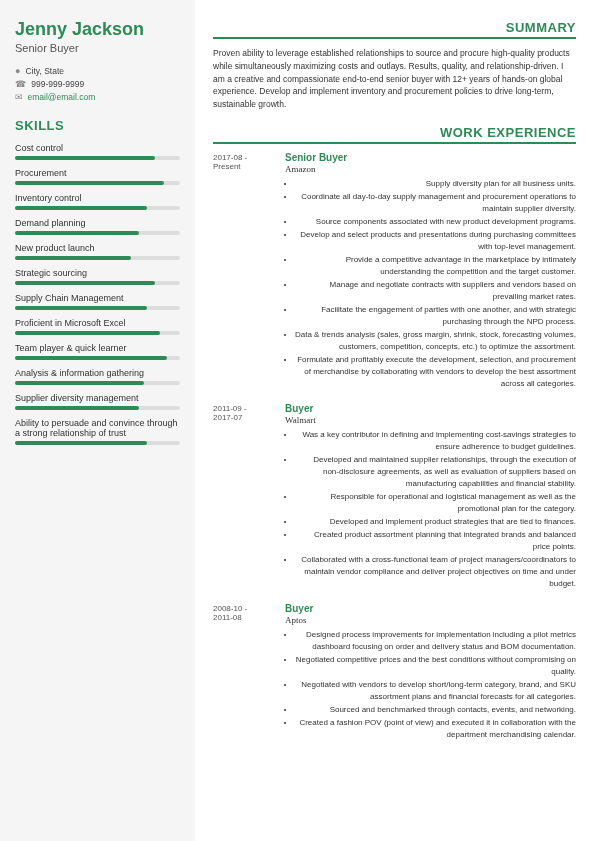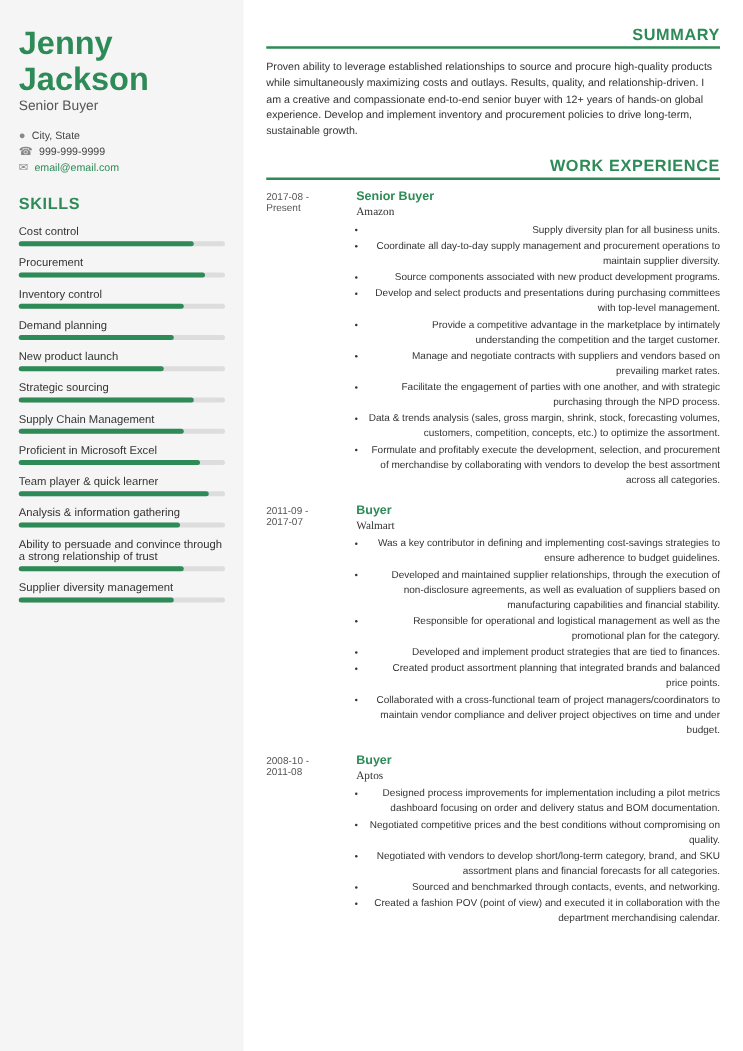--- a/index.html
+++ b/index.html
@@ -19,21 +19,21 @@
     }
     
     .sidebar {
       width: 195px;
       min-height: 841px;
       background: #f5f5f5;
       padding: 20px 15px 20px 15px;
       flex-shrink: 0;
     }
     .name {
-      font-size: 26px;
+      font-size: 18px;
       font-weight: bold;
       color: #2e8b57;
       line-height: 1.1;
       margin-bottom: 2px;
     }
     .title {
       font-size: 11px;
       color: #555;
       margin-bottom: 12px;
     }
@@ -226,29 +226,29 @@
         <div class="skill-bar-fill" style="width:92%"></div>
       </div>
     </div>
         <div class="skill-item">
       <span class="skill-label">Analysis &amp; information gathering</span>
       <div class="skill-bar-bg">
         <div class="skill-bar-fill" style="width:78%"></div>
       </div>
     </div>
         <div class="skill-item">
+      <span class="skill-label">Supplier diversity management</span>
+      <div class="skill-bar-bg">
+        <div class="skill-bar-fill" style="width:75%"></div>
+      </div>
+    </div>
+        <div class="skill-item">
       <span class="skill-label">Ability to persuade and convince through a strong relationship of trust</span>
       <div class="skill-bar-bg">
         <div class="skill-bar-fill" style="width:80%"></div>
-      </div>
-    </div>
-        <div class="skill-item">
-      <span class="skill-label">Supplier diversity management</span>
-      <div class="skill-bar-bg">
-        <div class="skill-bar-fill" style="width:75%"></div>
       </div>
     </div>
       </div>
   </div>
 
   <div class="main">
     <div class="main-section-title">SUMMARY</div>
     <p class="summary-text">Proven ability to leverage established relationships to source and procure high-quality products while simultaneously maximizing costs and outlays. Results, quality, and relationship-driven. I am a creative and compassionate end-to-end senior buyer with 12+ years of hands-on global experience. Develop and implement inventory and procurement policies to drive long-term, sustainable growth.</p>
 
     <div class="main-section-title">WORK EXPERIENCE</div>

